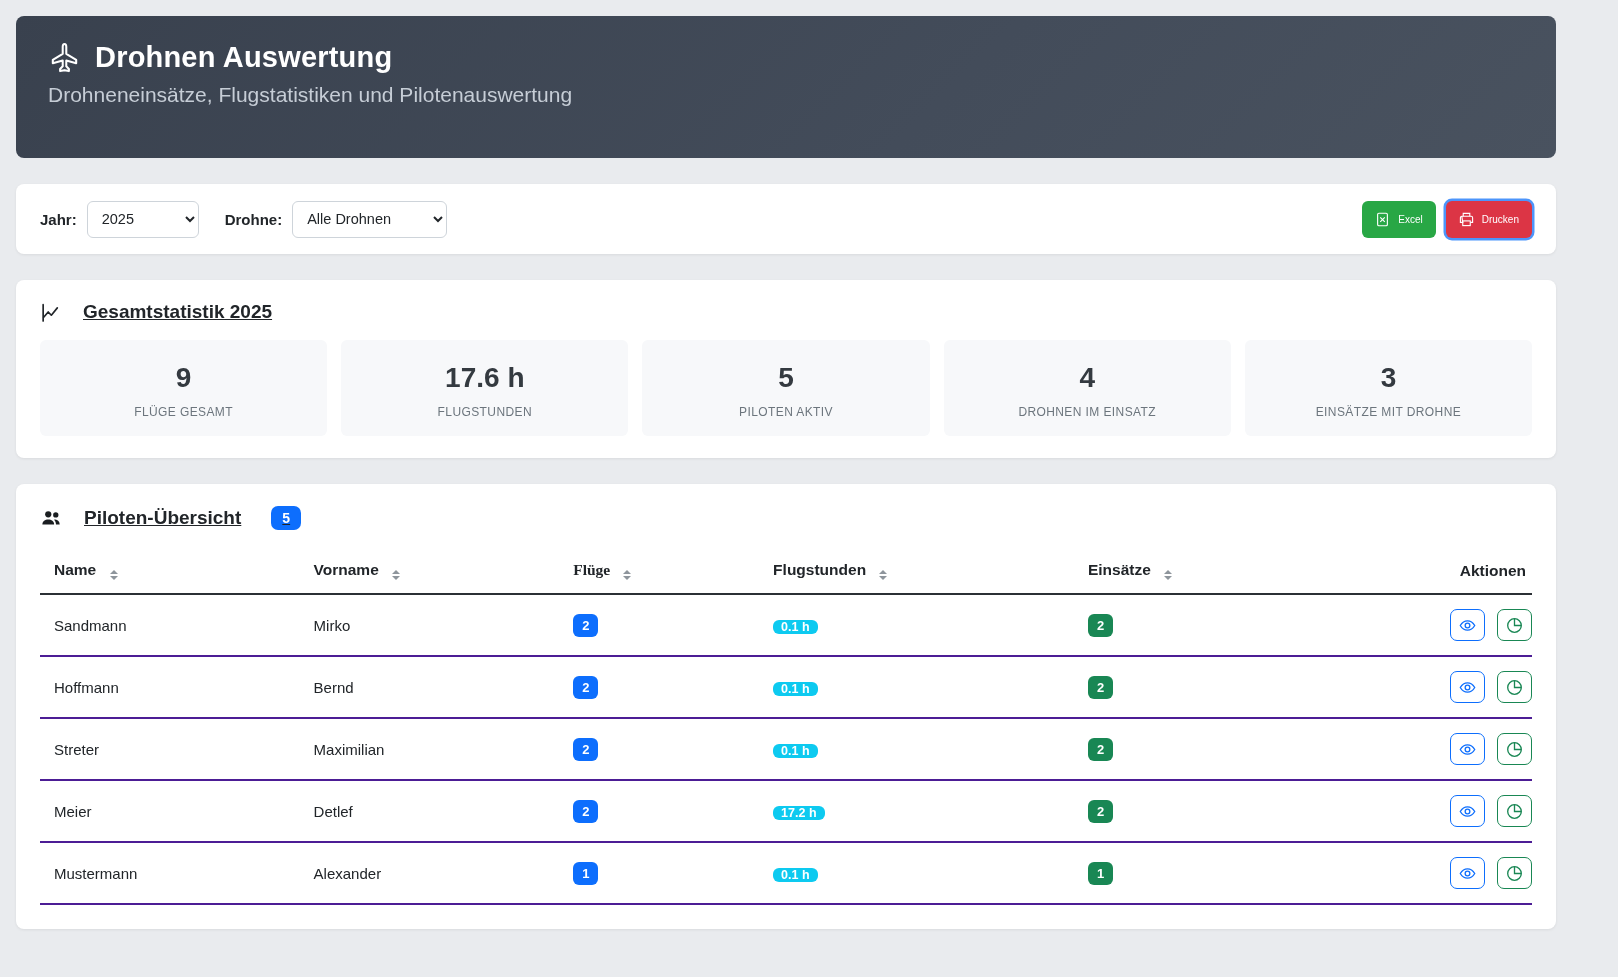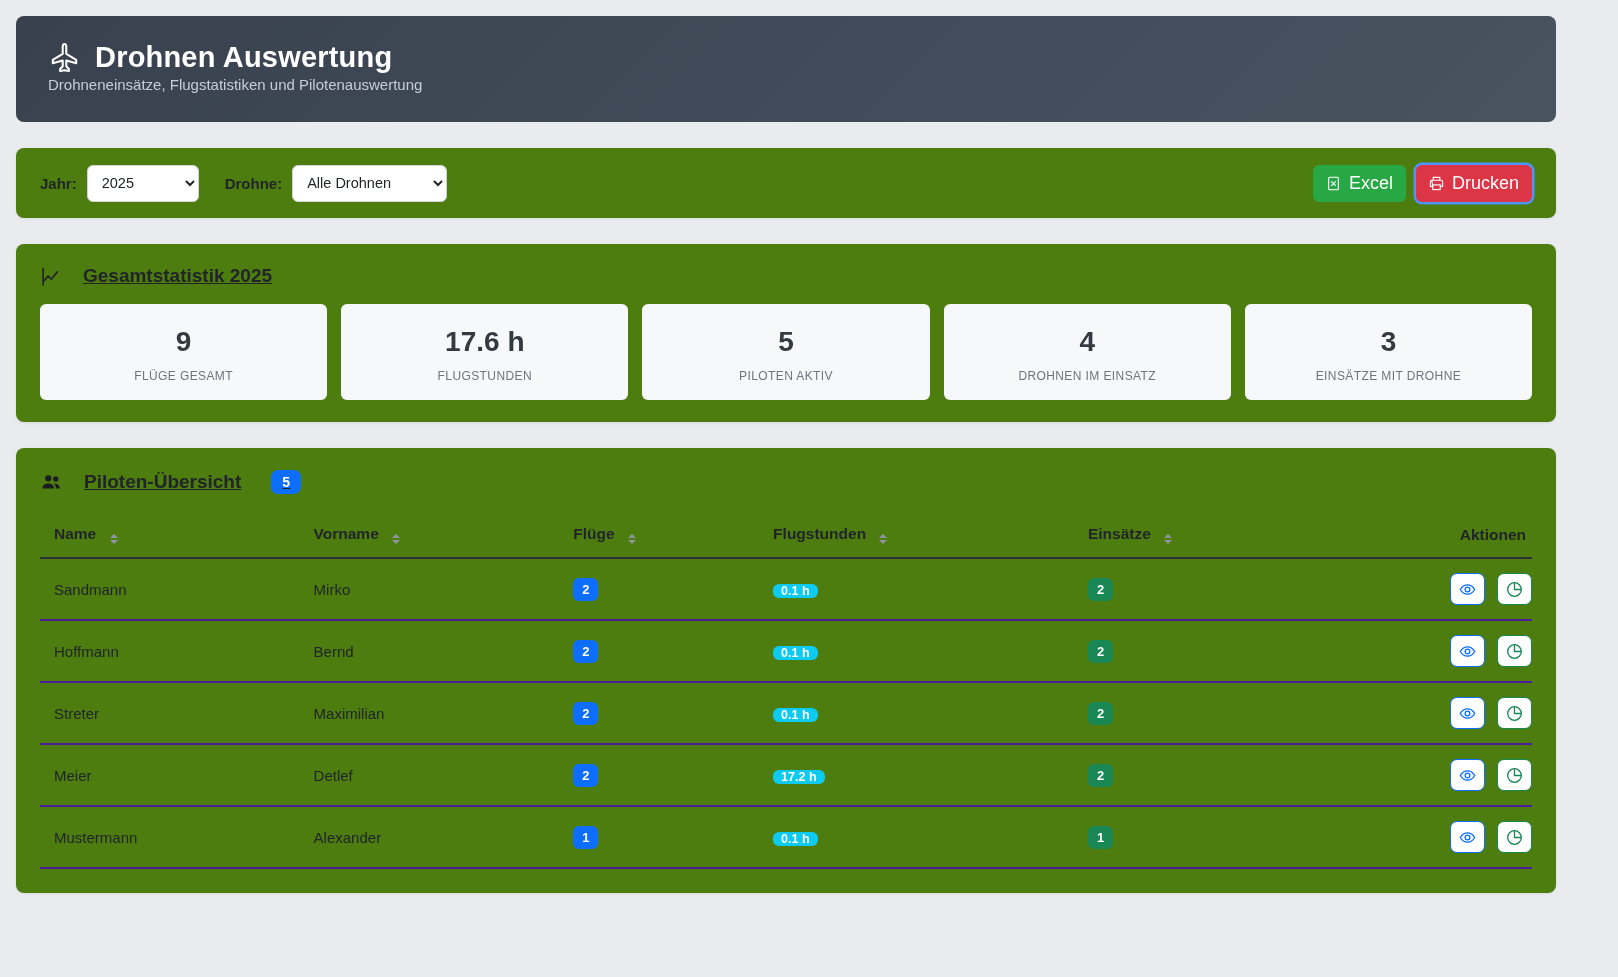--- a/index.html
+++ b/index.html
@@ -5,38 +5,38 @@
   * { box-sizing: border-box; }
   html,body { margin:0; padding:0; }
   body {
     width:1618px; height:977px;
     background:#e9ebee;
     font-family:"Liberation Sans", sans-serif;
     color:#212529;
   }
   .page { padding:16px 62px 16px 16px; }
   .card {
-    background:#4d7c0f;
+    background:#ffffff;
     border-radius:8px;
     box-shadow:0 1px 3px rgba(0,0,0,.07);
     margin-bottom:26px;
   }
 
   
   .hero {
     background:linear-gradient(135deg,#39414e 0%,#434c5a 60%,#49525f 100%);
     color:#fff;
     border-radius:8px;
     padding:25px 32px 23px 32px;
     margin-bottom:26px;
-    height:106px;
+    height:142px;
   }
   .hero-title-row { display:flex; align-items:center; gap:14px; }
   .hero-title { font-size:29px; font-weight:700; letter-spacing:.2px; }
-  .hero-sub { margin-top:2px; font-size:15px; color:#c6cdd6; }
+  .hero-sub { margin-top:9px; font-size:21px; color:#c6cdd6; }
 
   
   .filterbar {
     display:flex; align-items:center;
     padding:16px 24px;
     height:70px;
   }
   .filter-label { font-weight:700; font-size:15px; margin-right:10px; }
   .filter-group { display:flex; align-items:center; margin-right:26px; }
   select.ctl {
@@ -49,21 +49,21 @@
     height:37px;
     background:#fff;
     outline:none;
   }
   select.year { width:112px; }
   select.drone { width:155px; }
   .filter-actions { margin-left:auto; display:flex; gap:10px; }
   .btn {
     display:inline-flex; align-items:center; gap:8px;
     border:none; border-radius:6px;
-    color:#fff; font-size:18px; font-weight:400;
+    color:#fff; font-size:10px; font-weight:400;
     font-family:"Liberation Sans", sans-serif;
     padding:8px 13px; height:37px; cursor:pointer;
   }
   .btn-excel { background:#28a745; }
   .btn-print { background:#dc3545; box-shadow:0 0 0 2.5px #4d95fb; }
 
   
   .stats { padding:21px 24px 22px 24px; }
   .section-title {
     display:flex; align-items:center; gap:22px;
@@ -93,21 +93,21 @@
   table { width:100%; border-collapse:collapse; margin-top:16px; }
   thead th {
     text-align:left;
     font-size:15.5px; font-weight:700;
     padding:15px 10px 13px 14px;
     border-bottom:2px solid #2b3035;
     cursor:pointer;
   }
   thead th.no-sort { cursor:default; }
   th.col-name, th.col-vorname { width:17.4%; }
-  th.col-fluege { width:13.4%; }
+  th.col-fluege { width:13.4%;font-family:Liberation Serif, serif; }
   th.col-stunden { width:21.1%; }
   th.col-einsaetze { width:20.2%; }
   th.col-aktionen { width:10.5%; text-align:right; padding-right:6px; }
   tbody td {
     padding:0 10px 0 14px;
     height:62px;
     border-bottom:2px solid #4c1d95;
     font-size:15px;
     vertical-align:middle;
   }

